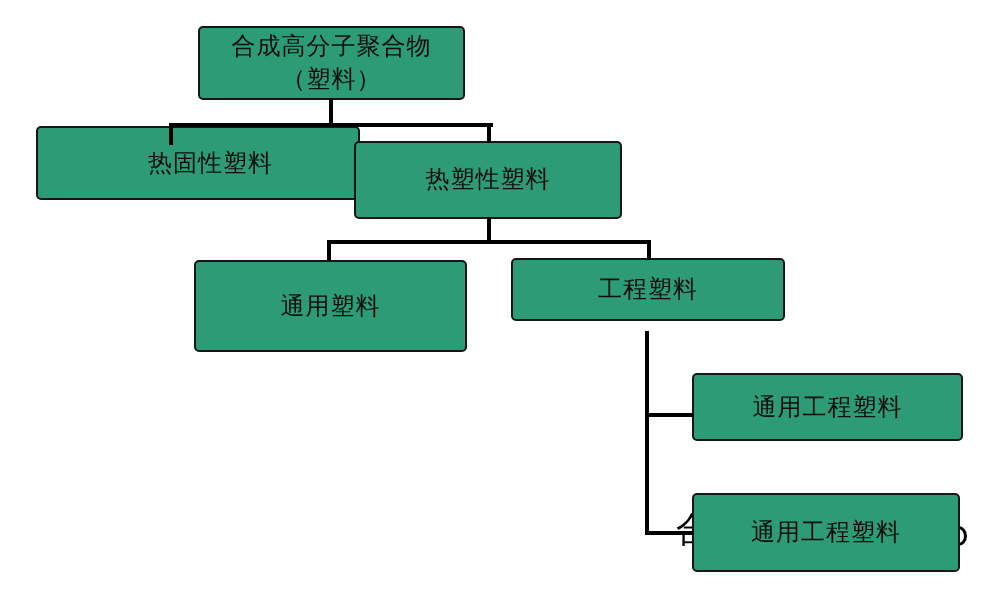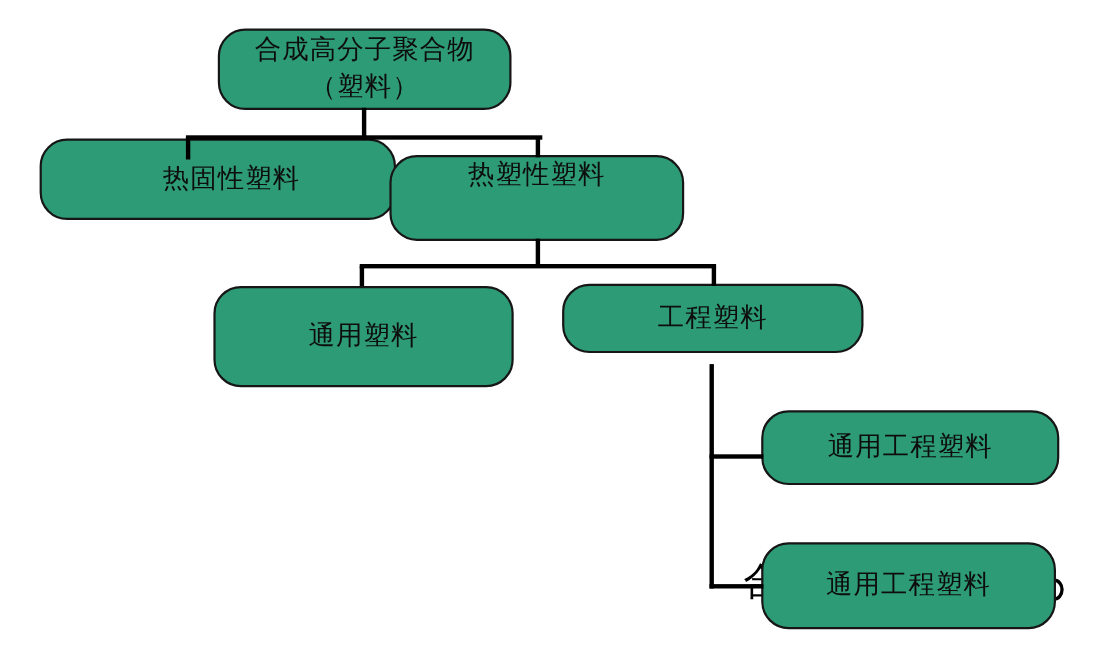--- a/index.html
+++ b/index.html
@@ -13,21 +13,21 @@
     height: 595px;
     background: #ffffff;
     overflow: hidden;
     font-family: "Liberation Serif", "DejaVu Serif", serif;
   }
   .node {
     position: absolute;
     box-sizing: border-box;
     background: #2e9b77;
     border: 2px solid #161616;
-    border-radius: 25px;
+    border-radius: 5px;
     display: flex;
     flex-direction: column;
     align-items: center;
     justify-content: center;
     color: #0d0d0d;
     font-size: 24px;
     line-height: 33px;
     z-index: 1;
     text-align: center;
     letter-spacing: 1px;
@@ -53,21 +53,21 @@
     height: 20px;
     border: 3px solid #000000;
     border-radius: 50%;
     background: transparent;
   }
 
   
   #node-root           { left: 198px; top: 26px;  width: 267px; height: 74px; }
   #node-thermoset      { left: 36px;  top: 126px; width: 324px; height: 74px; padding-left: 25px; }
   #node-thermoplastic  { left: 354px; top: 141px; width: 268px; height: 78px;
-                         justify-content: flex-start; padding-top: 0; }
+                         justify-content: flex-start; padding-top: 20px; }
   #node-general        { left: 194px; top: 260px; width: 273px; height: 92px; }
   #node-engineering    { left: 511px; top: 258px; width: 274px; height: 63px; }
   #node-general-eng    { left: 692px; top: 373px; width: 271px; height: 68px; }
   #node-high-perf      { left: 692px; top: 493px; width: 268px; height: 79px; }
 
   
   #c-root-down          { left: 329px; top: 98px;  width: 4px;   height: 29px; }
   #c-level2-h           { left: 169px; top: 123px; width: 324px; height: 4px;  }
   #c-thermoset-stub     { left: 169px; top: 125px; width: 4px;   height: 20px; }
   #c-thermoplastic-stub { left: 487px; top: 125px; width: 4px;   height: 18px; }

